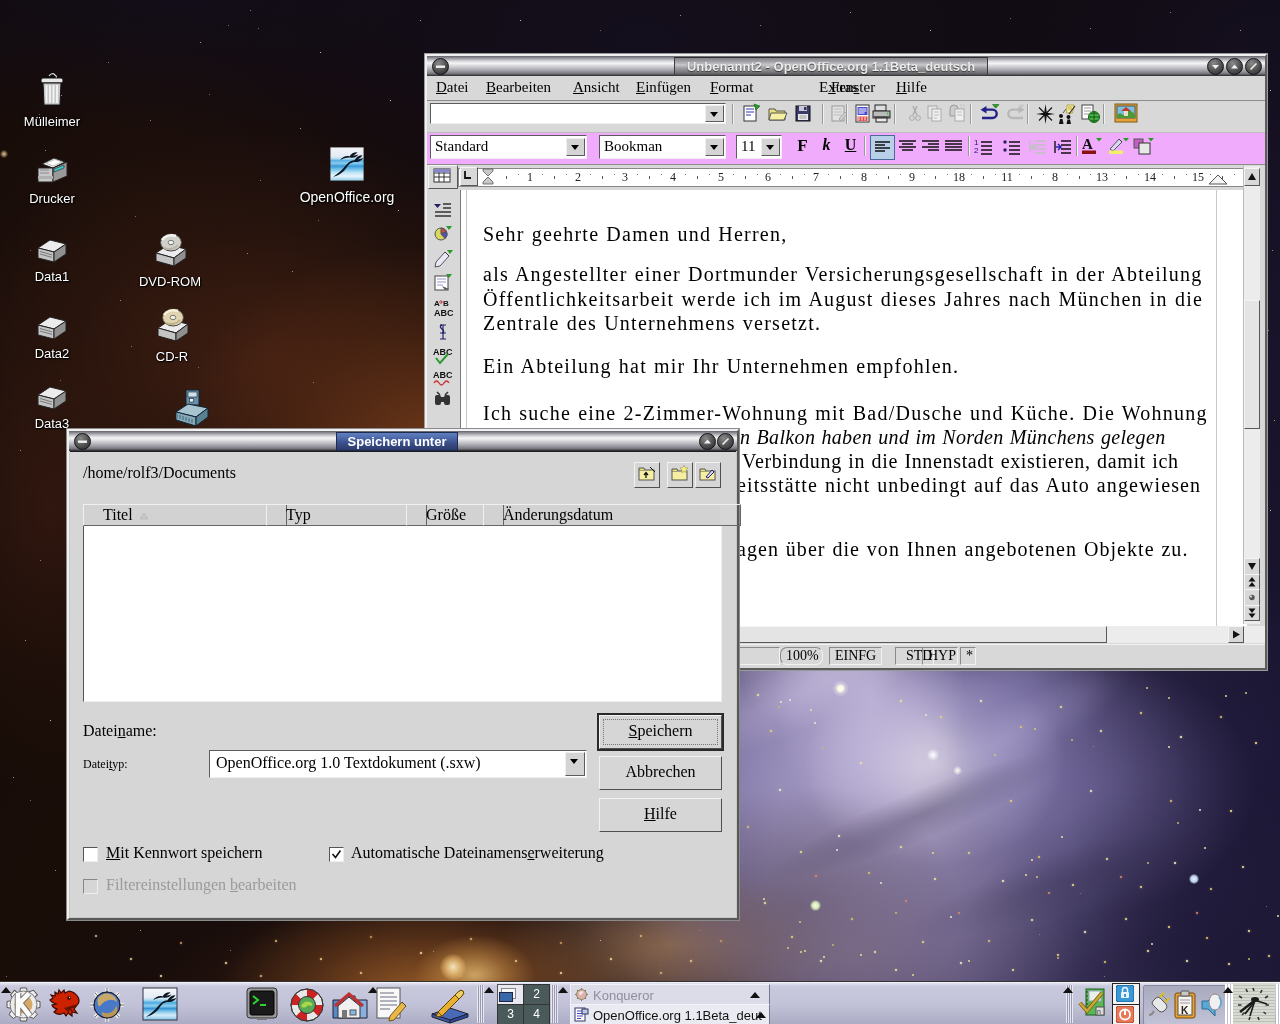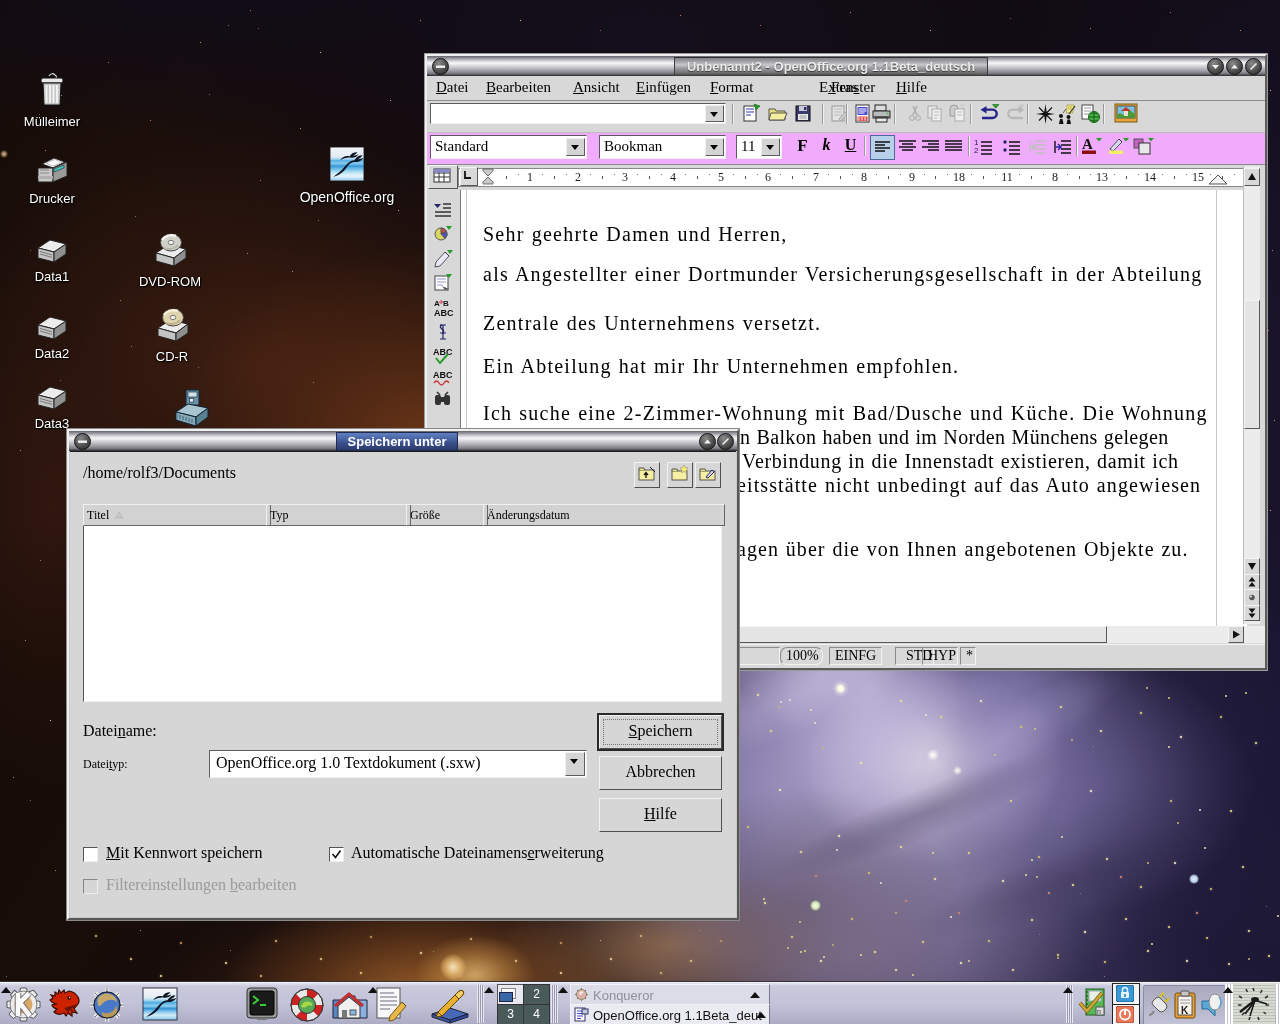--- a/index.html
+++ b/index.html
@@ -98,21 +98,21 @@
 font-family:"Liberation Serif",serif;font-size:14px;}
 .scell{position:absolute;top:2px;height:16px;border:1px solid;border-color:#8a8a8a #f2f2f2 #f2f2f2 #8a8a8a;padding:0 5px;line-height:16px;}
 
 #dlg{position:absolute;left:67px;top:429px;width:668px;height:487px;background:#d6d6d6;
 border:2px solid;border-color:#f0f0f0 #585858 #585858 #f0f0f0;box-shadow:0 0 0 1px #8a8a8a;}
 #dlg .body{position:absolute;left:0;right:0;top:20px;bottom:0;border:1px solid #c8c8c8;border-top:none;
 font-family:"Liberation Serif",serif;font-size:15px;color:#000;}
 .dbtn{position:absolute;background:#d6d6d6;border:1px solid;border-color:#f2f2f2 #505050 #505050 #f2f2f2;
 font-family:"Liberation Serif",serif;font-size:15px;text-align:center;color:#000;}
 .cb{position:absolute;width:13px;height:13px;background:#fff;border:1px solid;border-color:#555 #eee #eee #555;}
-.hcell{position:absolute;top:0;height:20px;border:1px solid;border-color:#f0f0f0 #666 #666 #f0f0f0;padding-left:3px;line-height:20px;font-size:12px;}
+.hcell{position:absolute;top:0;height:20px;border:1px solid;border-color:#f0f0f0 #666 #666 #f0f0f0;padding-left:19px;line-height:20px;font-size:16px;}
 .dfault{box-shadow:0 0 0 2px #2a2a2a;}
 .dfault:after{content:"";position:absolute;left:3px;top:3px;right:3px;bottom:3px;border:1px dotted #777;}
 
 #panel{position:absolute;left:0;top:982px;width:1280px;height:42px;
 background:linear-gradient(to bottom,#e3e3f0 0%,#c9c9de 8%,#c2c2d8 50%,#ababc4 100%);
 border-top:1px solid #f0f0f8;box-shadow:0 -1px 0 #333;}
 .pic{position:absolute;top:3px;width:36px;height:36px;}
 .phandle{position:absolute;top:2px;width:7px;height:38px;
 background:repeating-linear-gradient(to right,#e8e8f2 0,#e8e8f2 1px,#9a9ab0 1px,#9a9ab0 2px);}
 .parrow{position:absolute;width:0;height:0;border:5px solid transparent;border-bottom:6px solid #101010;}
@@ -579,24 +579,25 @@
               <rect x="12" y="6" width="6" height="10" rx="2" fill="#333"></rect>
               <rect x="9" y="8" width="3" height="5" fill="#333"></rect>
               <path d="M5 3 l3 3 M16 3 l-3 3" stroke="#333" stroke-width="1.5"></path>
             </svg></div>
     </div>
     <div id="doc">
       <div style="position:absolute;left:5px;top:0;bottom:0;width:1px;background:#c8c8c8;"></div>
       <div style="position:absolute;left:755px;top:0;bottom:0;width:1px;background:#c8c8c8;"></div>
       <div class="dl" style="top:33px;">Sehr geehrte Damen und Herren,</div>
       <div class="dl" style="top:73px;">als Angestellter einer Dortmunder Versicherungsgesellschaft in der Abteilung</div>
+      <div class="dl" style="top:98px;">Öffentlichkeitsarbeit werde ich im August dieses Jahres nach München in die</div>
       <div class="dl" style="top:122px;">Zentrale des Unternehmens versetzt.</div>
       <div class="dl" style="top:165px;">Ein Abteilung hat mir Ihr Unternehmen empfohlen.</div>
       <div class="dl" style="top:212px;">Ich suche eine 2-Zimmer-Wohnung mit Bad/Dusche und Küche. Die Wohnung</div>
-      <div class="dl" style="top:236px;left:279px;letter-spacing:0.35px;">n Balkon haben und im Norden Münchens gelegen</div>
+      <div class="dl" style="top:236px;left:279px;letter-spacing:0.35px;font-style:italic;">n Balkon haben und im Norden Münchens gelegen</div>
       <div class="dl" style="top:260px;left:281px;letter-spacing:0.65px;">Verbindung in die Innenstadt existieren, damit ich</div>
       <div class="dl" style="top:284px;left:276px;letter-spacing:1.1px;">eitsstätte nicht unbedingt auf das Auto angewiesen</div>
       <div class="dl" style="top:348px;left:276px;letter-spacing:1.05px;">agen über die von Ihnen angebotenen Objekte zu.</div>
     </div>
   </div>
   <div id="vscroll">
     <div class="sbtn" style="left:0;top:2px;width:14px;height:16px;"><svg width="14" height="16">
             <path d="M7 4 L11 11 L3 11 Z" fill="#111"></path>
           </svg></div>
     <div class="sbtn" style="left:0;top:134px;width:14px;height:127px;background:#e4e4e4;"></div>

